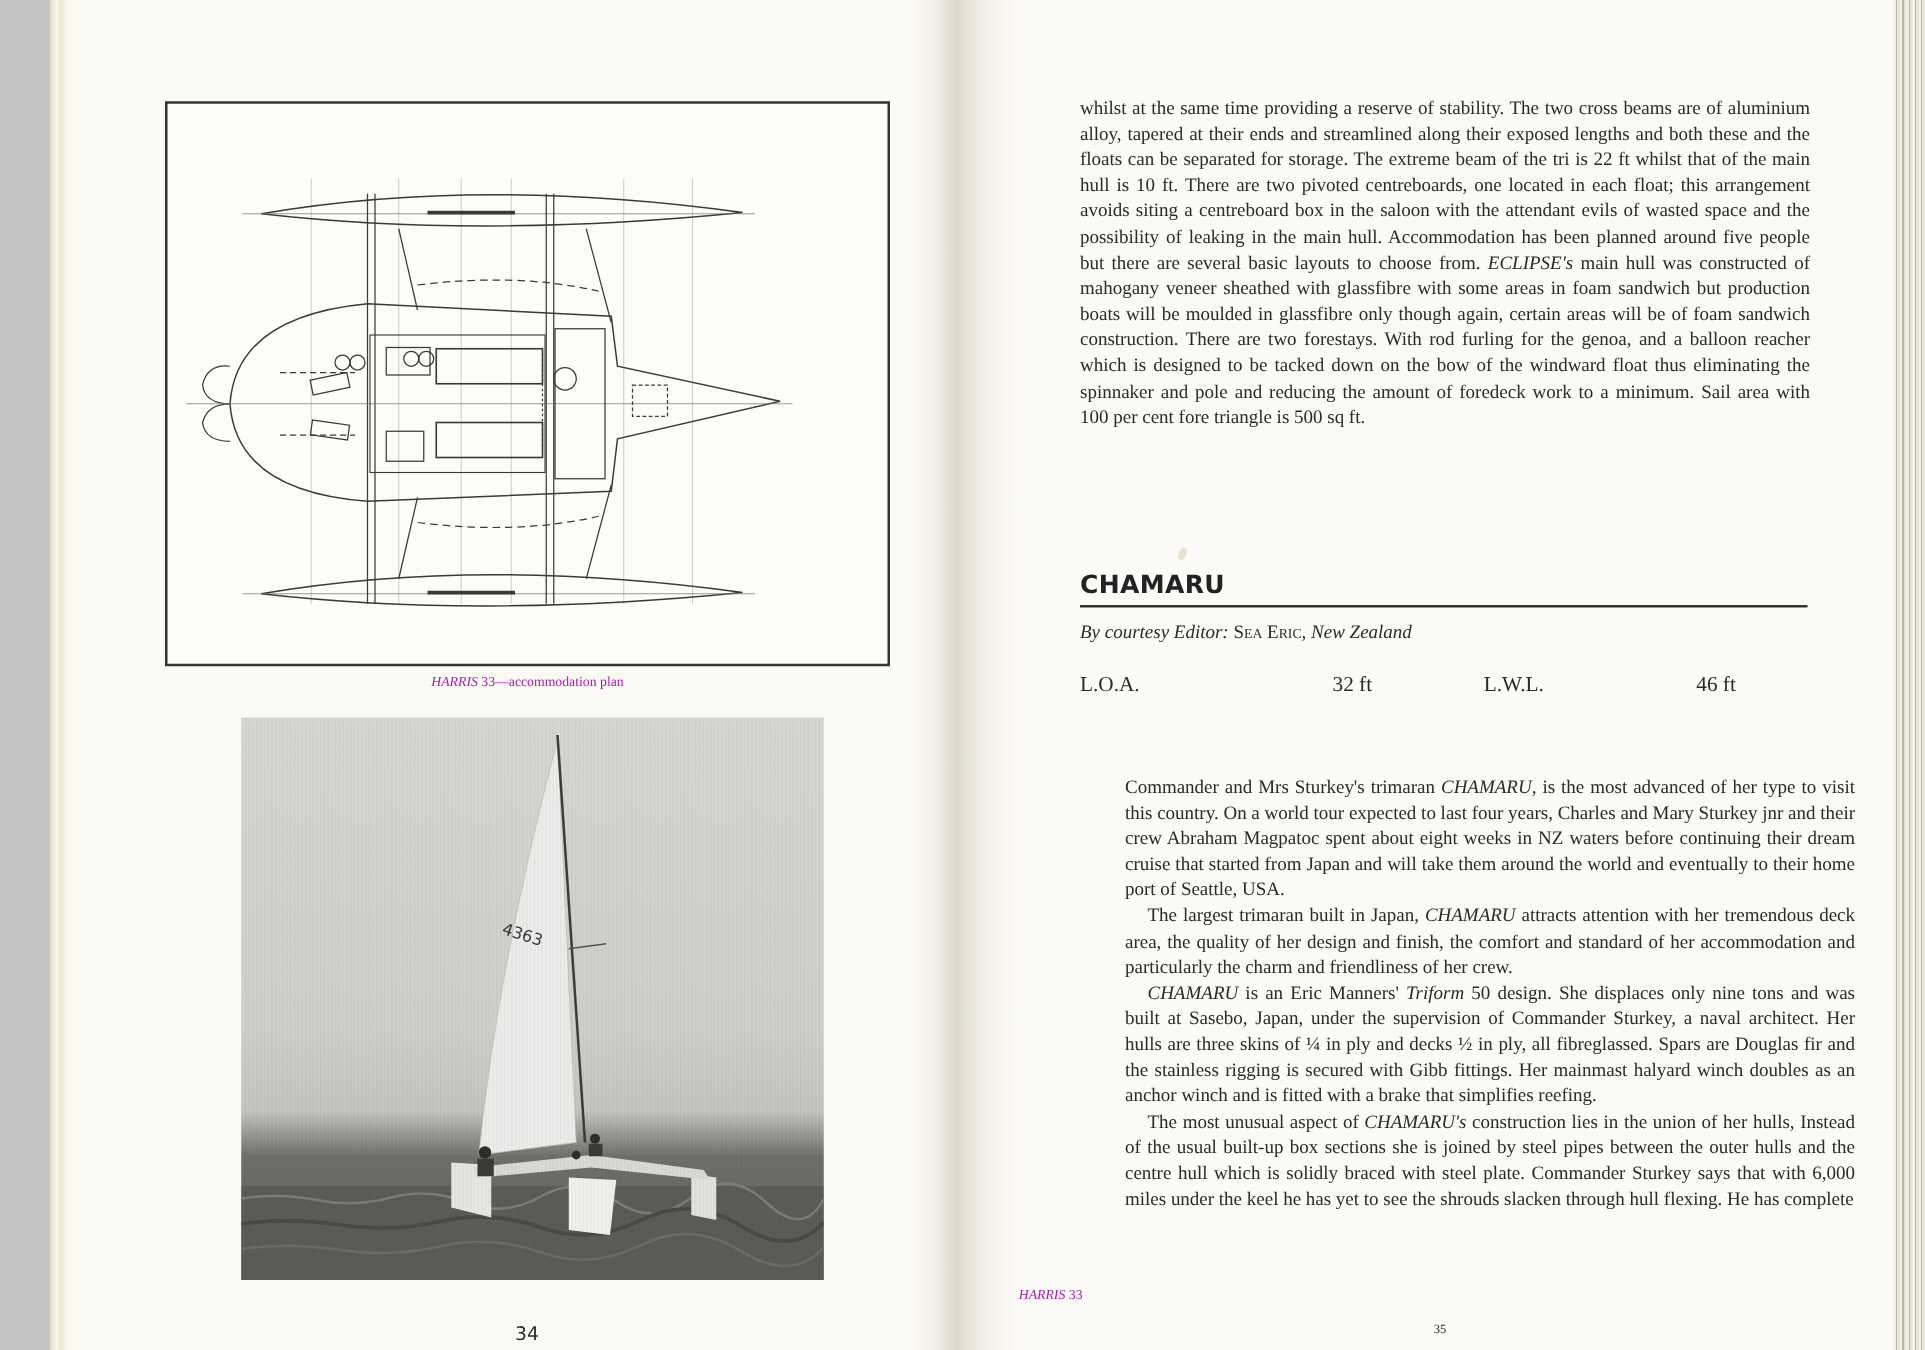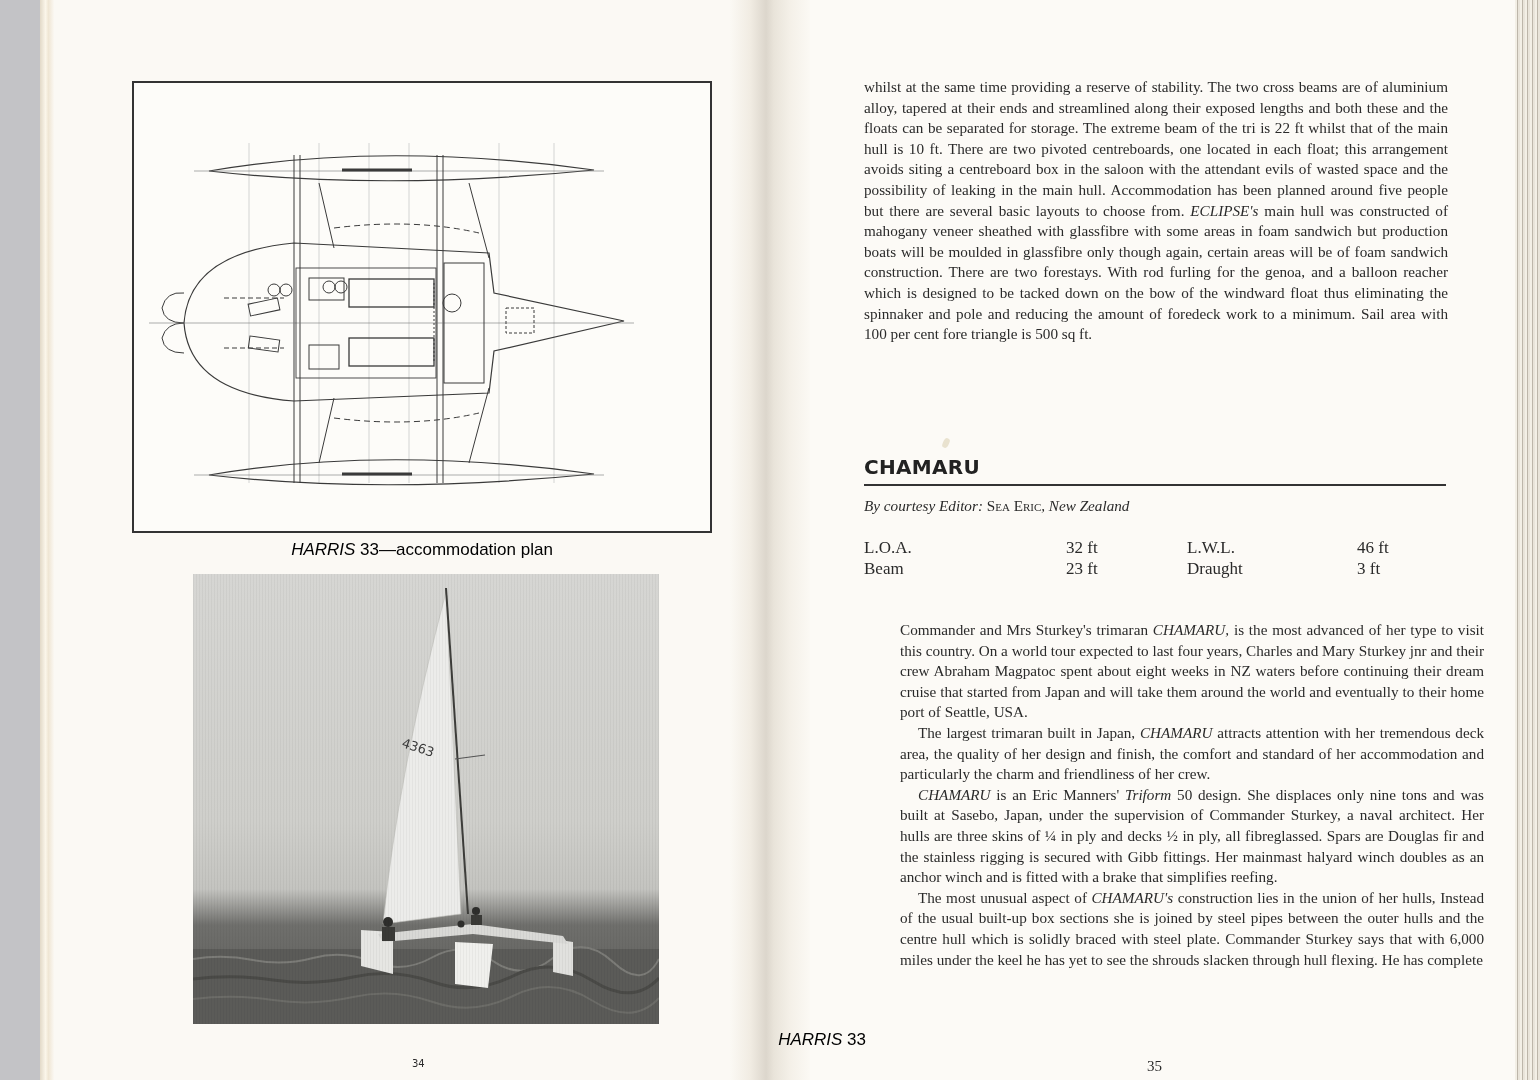--- a/index.html
+++ b/index.html
@@ -16,26 +16,26 @@
   .spine { position: absolute; left: 730px; top: 0; width: 80px; height: 1080px;
     background: linear-gradient(90deg, #fbf9f4 0%, #f1ece3 25%, #dcd6cc 45%, #e9e4da 55%, #f4f0e8 75%, #fbf9f4 100%); }
   .page-right { position: absolute; left: 810px; top: 0; width: 705px; height: 1080px; background: #fcfaf6; }
   .page-edge-right { position: absolute; left: 1515px; top: 0; width: 25px; height: 1080px;
     background: repeating-linear-gradient(90deg, #f3efe6 0px, #f3efe6 2px, #bdb6aa 2px, #bdb6aa 3px, #e9e4da 3px, #e9e4da 5px); }
 
   .figure-frame { position: absolute; left: 132px; top: 81px; width: 580px; height: 452px;
     border: 2px solid #333; box-sizing: border-box; background: #fdfcf9; }
   .figure-frame svg { position: absolute; left: 0; top: 0; }
 
-  .caption { position: absolute; font-family: Liberation Sans, sans-serif; font-size: 17px; color: #000000; }
+  .caption { position: absolute; font-family: Liberation Serif, serif; font-size: 11px; color: #a21caf; }
   .caption i { font-style: italic; }
   .cap1 { left: 0; width: 844px; top: 540px; text-align: center; }
   .cap2 { left: 0; width: 866px; top: 1030px; text-align: right; }
-  .page-num { position: absolute; font-size: 15px; color: #2b2b2b; }
-  .pn-left { left: 412px; top: 1058px; font-family: "DejaVu Sans", sans-serif; font-size: 10px; }
+  .page-num { position: absolute; font-size: 10px; color: #2b2b2b; }
+  .pn-left { left: 412px; top: 1058px; font-family: "DejaVu Sans", sans-serif; font-size: 15px; }
   .pn-right { left: 1147px; top: 1058px; }
 
   .photo { position: absolute; left: 193px; top: 574px; width: 466px; height: 450px;
     background: linear-gradient(180deg, #d6d6d3 0%, #cfcfcb 55%, #c4c4c0 70%, #6f6f6c 78%, #5a5a57 100%);
     overflow: hidden; }
   .photo svg { position: absolute; left: 0; top: 0; }
 
   .text-block { position: absolute; left: 864px; width: 584px; font-size: 15.2px; line-height: 20.6px; text-align: justify; font-family: Liberation Serif, serif; }
   .text-block p { margin: 0; }
   .text-block p.indent { text-indent: 18px; }
@@ -172,26 +172,20 @@
   <span class="sc">Sea Eric</span><span class="it">, New Zealand</span>
 </div>
 
 <div class="specs">
   <div class="spec-row">
     <span style="left:0">L.O.A.</span>
     <span style="left:202px">32 ft</span>
     <span style="left:323px">L.W.L.</span>
     <span style="left:493px">46 ft</span>
   </div>
-  <div class="spec-row">
-    <span style="left:0">Beam</span>
-    <span style="left:202px">23 ft</span>
-    <span style="left:323px">Draught</span>
-    <span style="left:493px">3 ft</span>
-  </div>
 </div>
 
 <div class="text-block tb2" id="chamaru-body">
     <p><span>Commander and Mrs Sturkey's trimaran </span><i>CHAMARU,</i><span> is the most advanced of her type to visit this country. On a world tour expected to last four years, Charles and Mary Sturkey jnr and their crew Abraham Magpatoc spent about eight weeks in NZ waters before continuing their dream cruise that started from Japan and will take them around the world and eventually to their home port of Seattle, USA.</span></p>
     <p class="indent"><span>The largest trimaran built in Japan, </span><i>CHAMARU</i><span> attracts attention with her tremendous deck area, the quality of her design and finish, the comfort and standard of her accommodation and particularly the charm and friendliness of her crew.</span></p>
     <p class="indent"><i>CHAMARU</i><span> is an Eric Manners' </span><i>Triform</i><span> 50 design. She displaces only nine tons and was built at Sasebo, Japan, under the supervision of Commander Sturkey, a naval architect. Her hulls are three skins of ¼ in ply and decks ½ in ply, all fibreglassed. Spars are Douglas fir and the stainless rigging is secured with Gibb fittings. Her mainmast halyard winch doubles as an anchor winch and is fitted with a brake that simplifies reefing.</span></p>
     <p class="indent"><span>The most unusual aspect of </span><i>CHAMARU's</i><span> construction lies in the union of her hulls, Instead of the usual built-up box sections she is joined by steel pipes between the outer hulls and the centre hull which is solidly braced with steel plate. Commander Sturkey says that with 6,000 miles under the keel he has yet to see the shrouds slacken through hull flexing. He has complete</span></p>
   </div>
 
 <div class="page-num pn-right">35</div>

